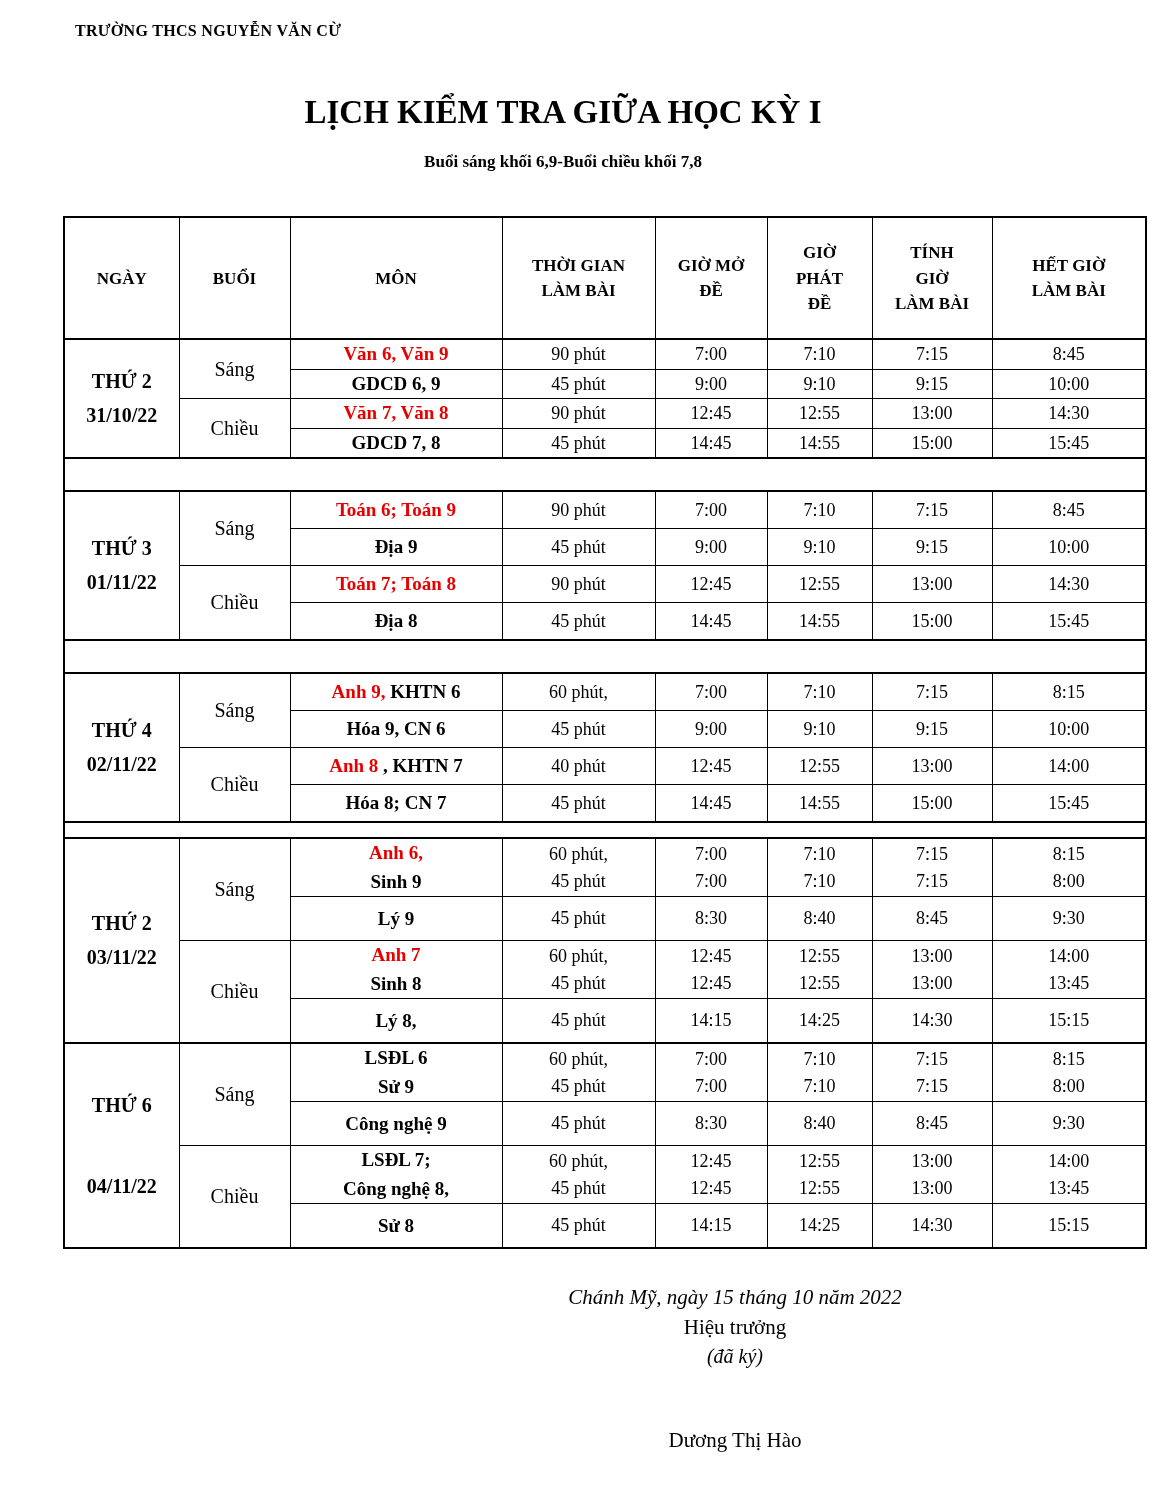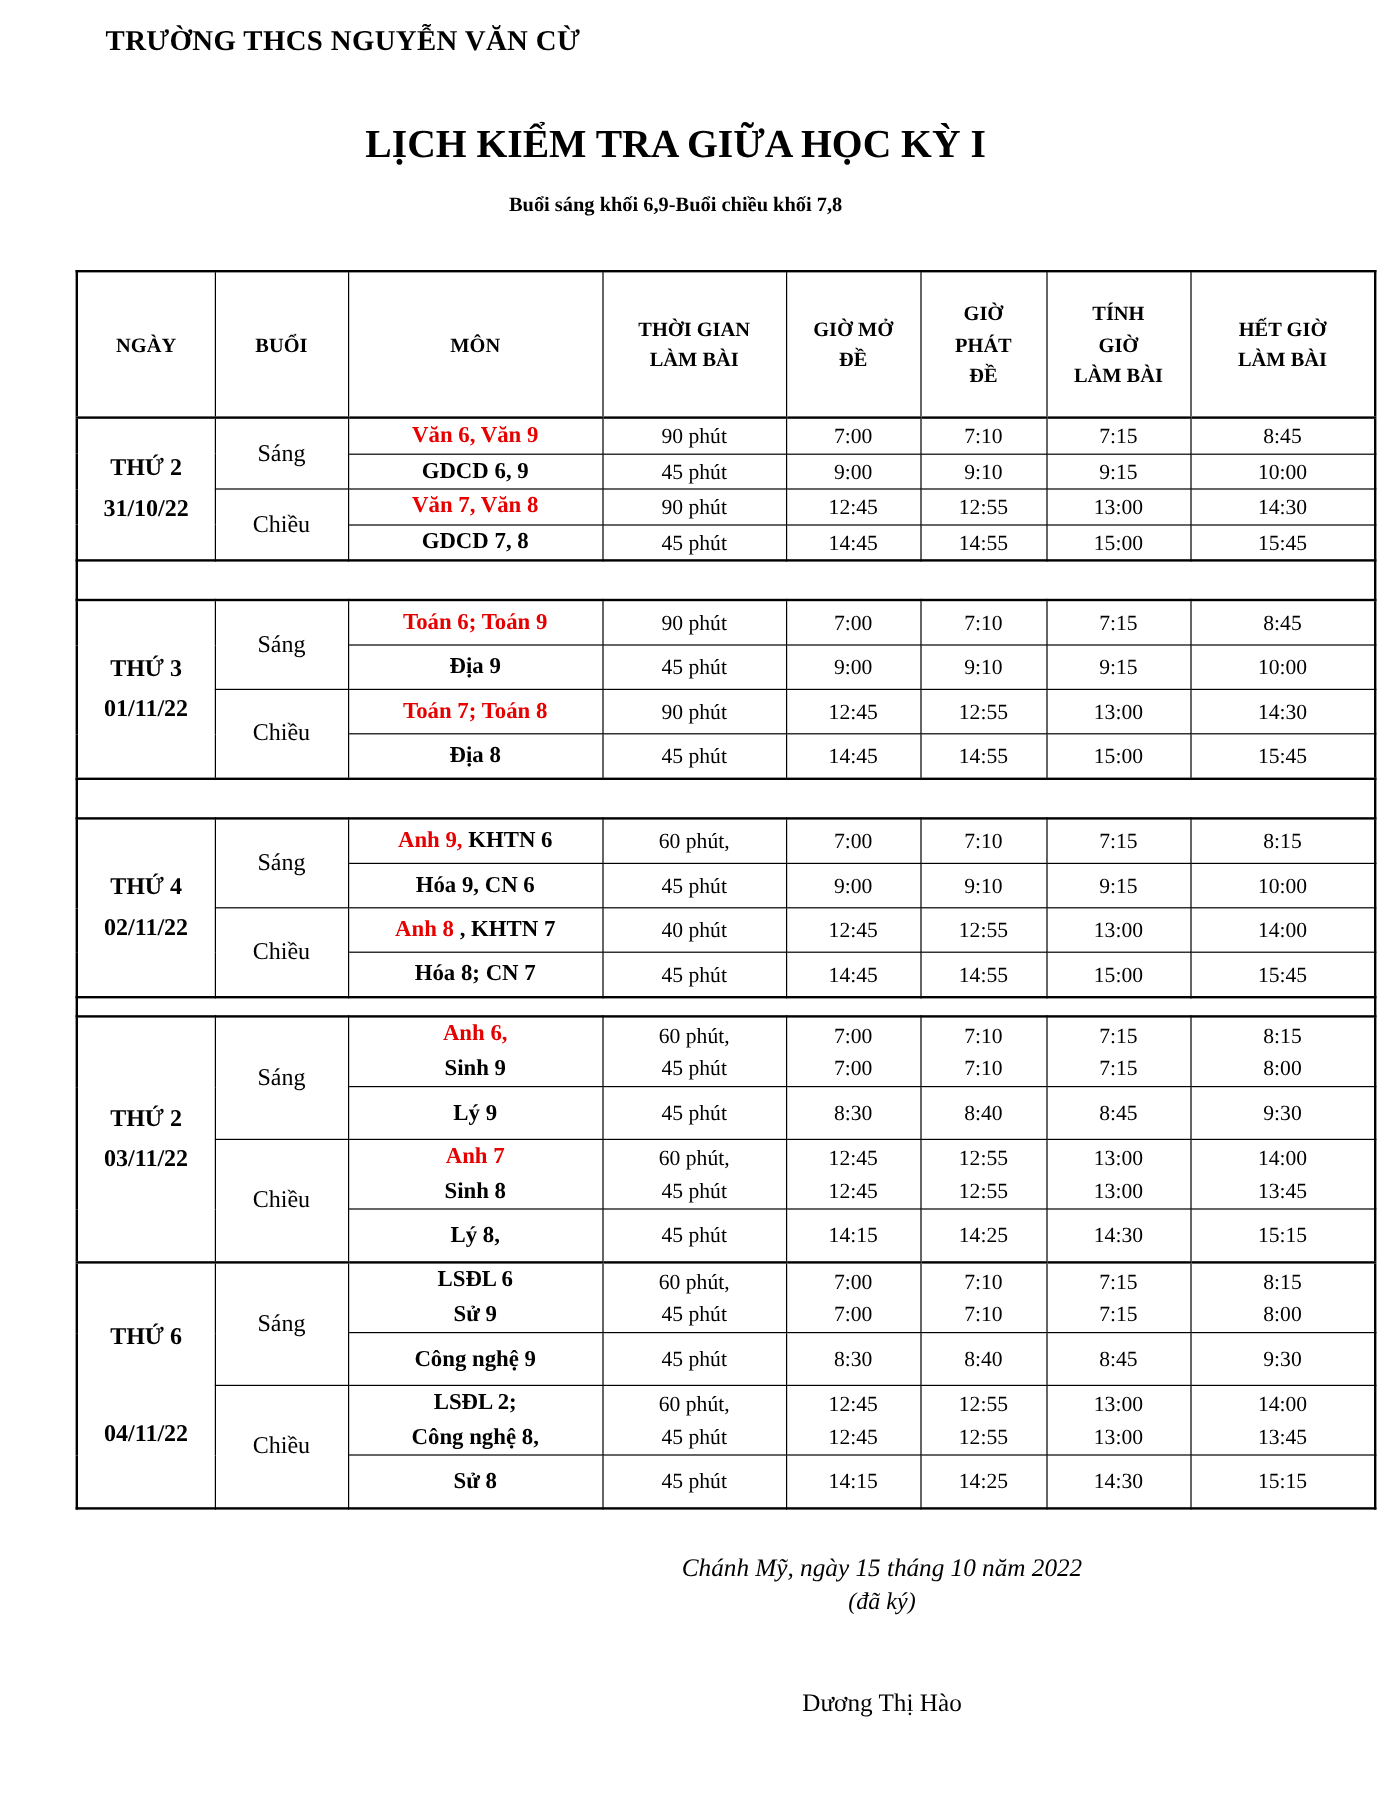--- a/index.html
+++ b/index.html
@@ -4,22 +4,22 @@
 <style>
   html, body { margin: 0; padding: 0; background: #fff; }
   body {
     width: 1149px; min-height: 1500px;
     font-family: "Liberation Serif", "DejaVu Serif", serif;
     color: #000;
   }
   .page { padding: 22px 4px 40px 63px; }
 
   .school {
-    font-weight: bold; font-size: 24px; letter-spacing: .3px;
-    margin-left: 25px;
+    font-weight: bold; font-size: 16px; letter-spacing: .3px;
+    margin-left: 12px;
   }
 
   .title-block { width: 1000px; margin-top: 52px; text-align: center; }
   .title { font-size: 33px; font-weight: bold; line-height: 1.22; }
   .subtitle {
     font-size: 17px; font-weight: bold; margin-top: 20px;
     display: flex; justify-content: center; 
   }
 
   table.schedule {
@@ -518,21 +518,21 @@
           <td class="time-cell">
             <div>8:45</div>
           </td>
           <td class="time-cell">
             <div>9:30</div>
           </td>
         </tr>
         <tr class="size-roomy">
           <td class="session-cell" rowspan="2">Chiều</td>
           <td class="subject-cell">
-            <div class="subject-line"><span>LSĐL 2;</span></div>
+            <div class="subject-line"><span>LSĐL 7;</span></div>
             <div class="subject-line"><span>Công nghệ 8,</span></div>
           </td>
           <td class="time-cell">
             <div>60 phút,</div>
             <div>45 phút</div>
           </td>
           <td class="time-cell">
             <div>12:45</div>
             <div>12:45</div>
           </td>
@@ -567,17 +567,18 @@
           </td>
           <td class="time-cell">
             <div>15:15</div>
           </td>
         </tr>
       </tbody>
   </table>
 
   <div class="sign-area">
     <div class="place-date">Chánh Mỹ, ngày 15 tháng 10 năm 2022</div>
+    <div class="role">Hiệu trưởng</div>
     <div class="signed">(đã ký)</div>
     <div class="signer">Dương Thị Hào</div>
   </div>
 
 </div>
 
 </body></html>

